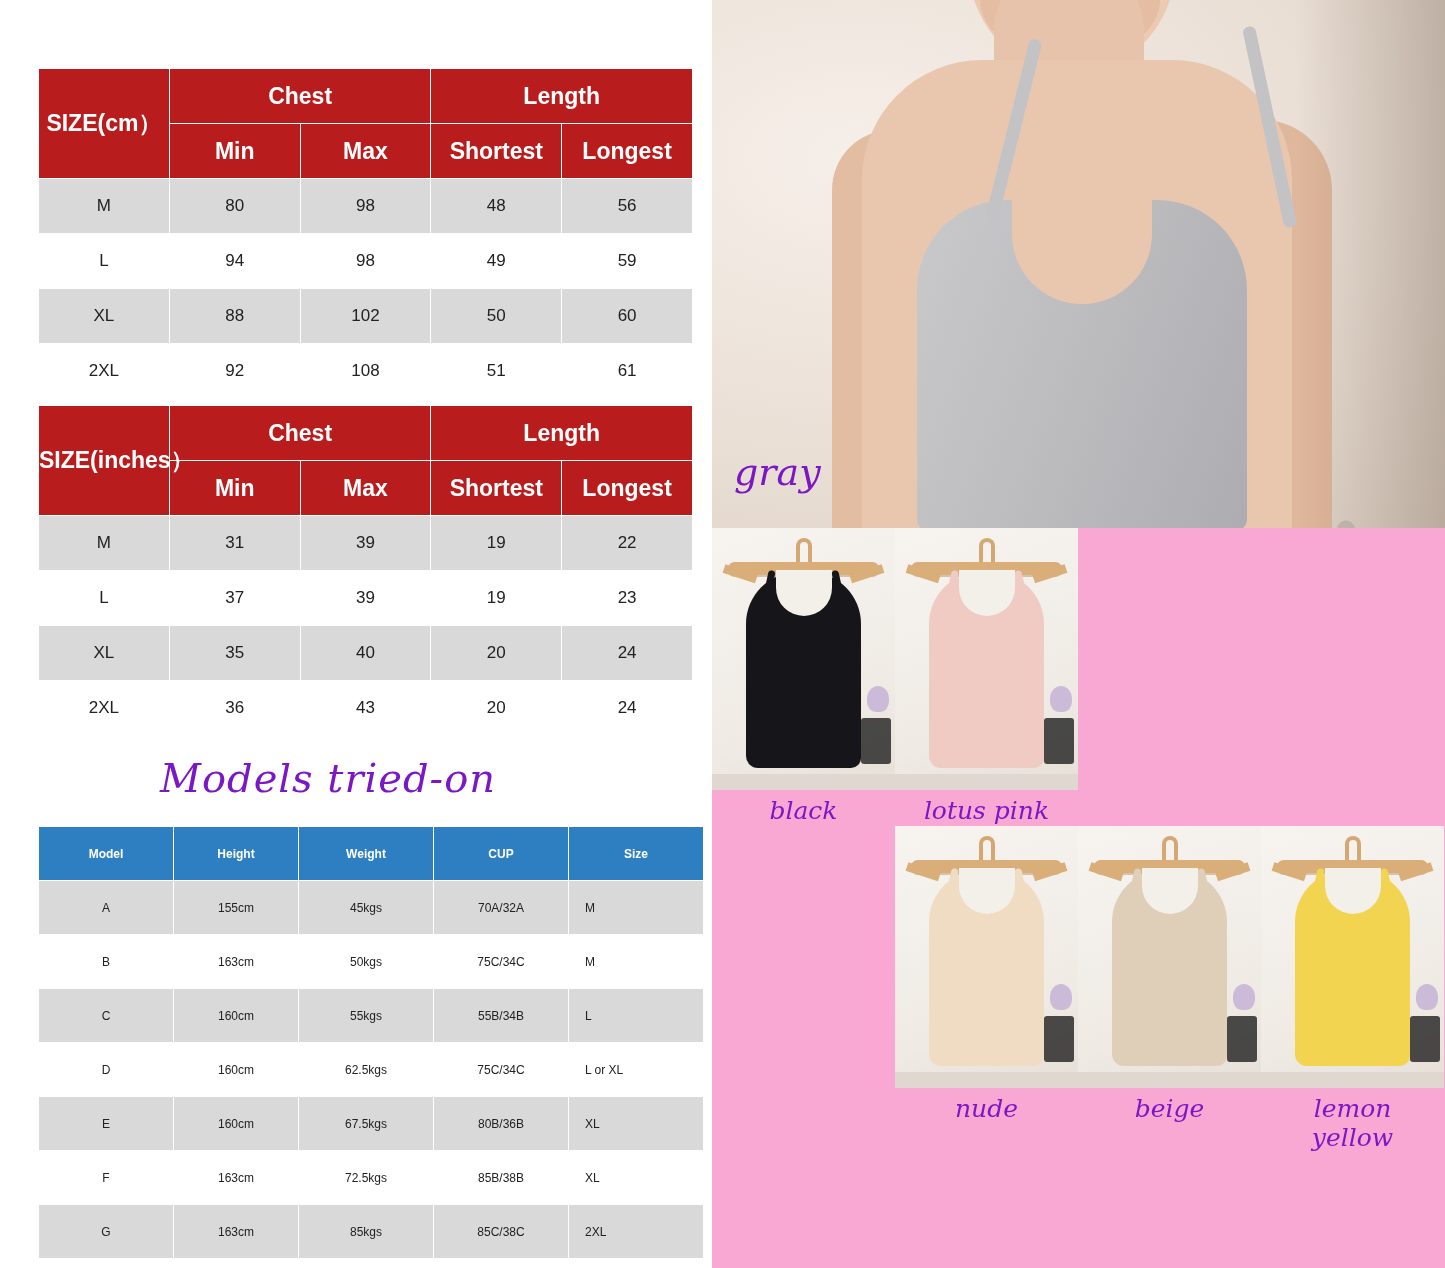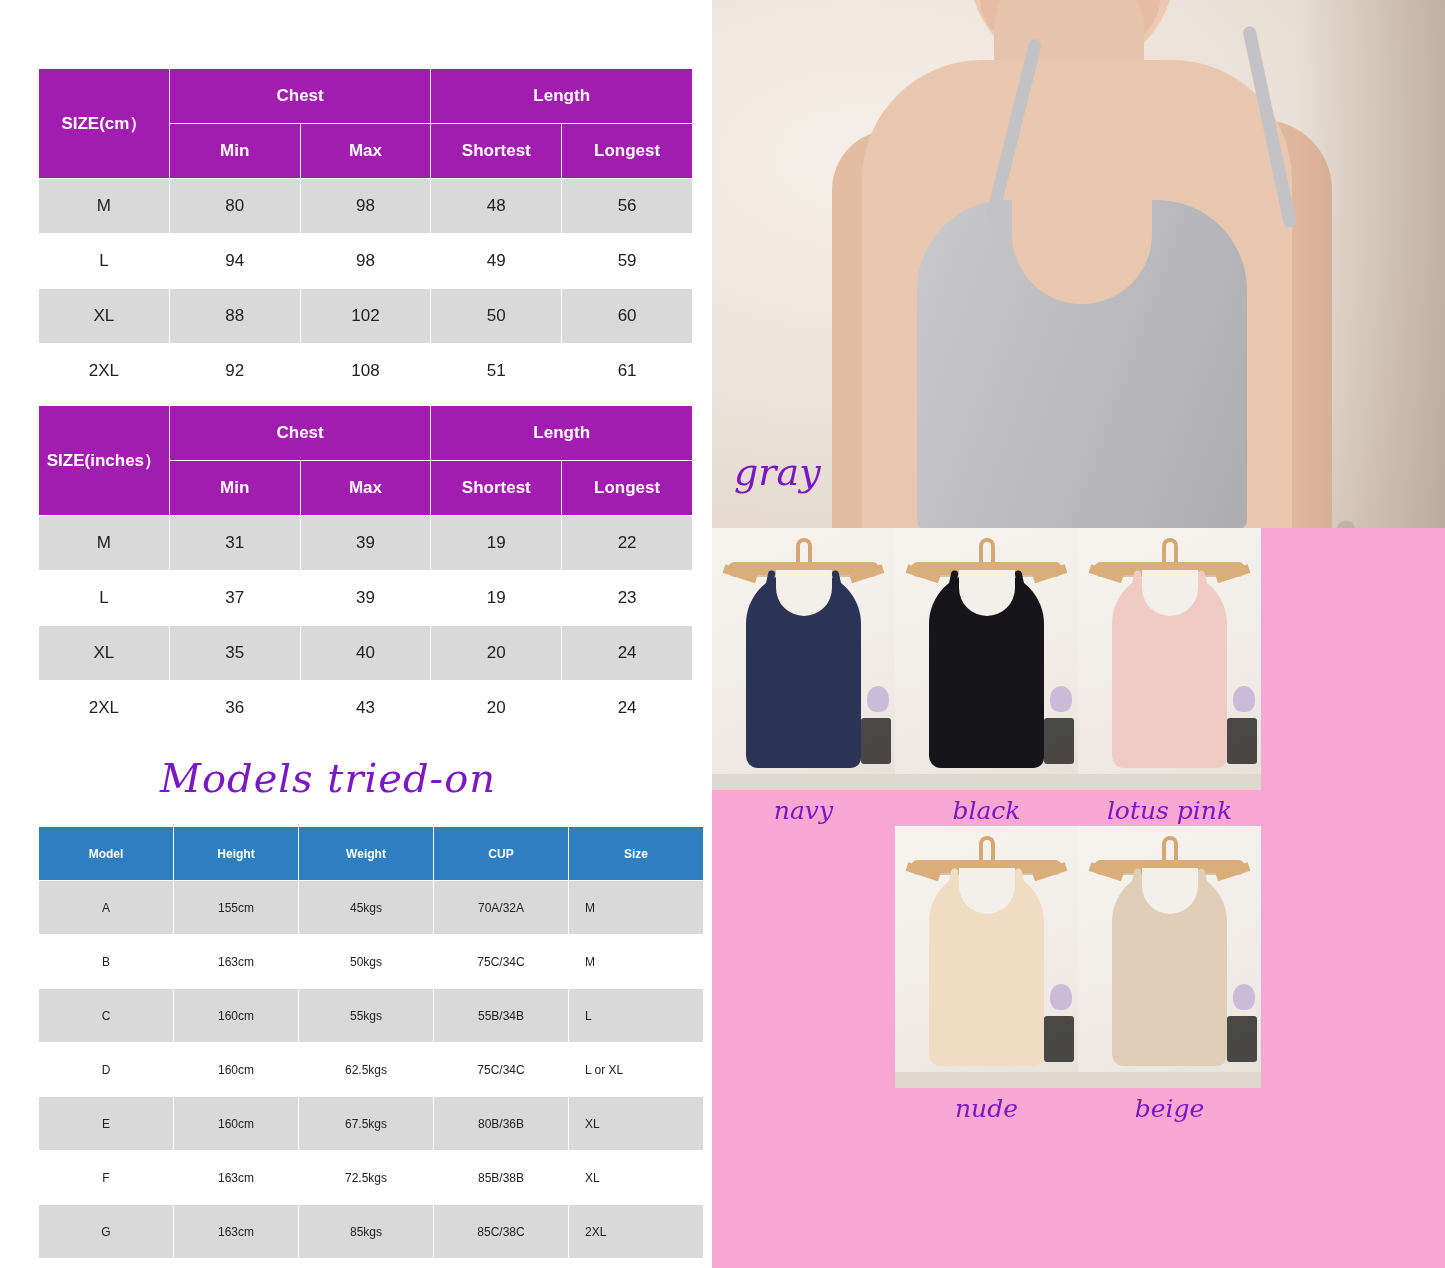--- a/index.html
+++ b/index.html
@@ -51,24 +51,24 @@
   }
   table.sz th, table.sz td {
     border: 1px solid #ffffff;
     font-size: 17px;
     color: #222;
     text-align: center;
     height: 55px;
     padding: 0;
   }
   table.sz thead th {
-    background: #a21caf;
+    background: #b91c1c;
     color: #ffffff;
     font-weight: bold;
-    font-size: 17px;
+    font-size: 23px;
   }
   table.sz tbody tr.odd td { background: #d9d9d9; }
   table.sz tbody tr.even td { background: #ffffff; }
 
   
   #tbl-cm  { left: 38px; top: 68px; }
   #tbl-in  { left: 38px; top: 405px; }
   #tbl-models { left: 38px; top: 826px; width: 665px; }
 
   table.sz td.c-size { width: 162px; }
@@ -485,35 +485,20 @@
       <div class="strap l"></div>
       <div class="strap r"></div>
       <div class="shadow-r"></div>
       <div class="hero-label">gray</div>
     </div>
 
     <div class="grid">
 
       <div class="grid-row">
 
-        <div class="cell">
-          <div class="photo">
-            <div class="bg"></div>
-            <div class="hanger-hook"></div>
-            <div class="hanger-bar"></div>
-            <div class="garment" style="background:#2b3356"></div>
-            <div class="vneck" style="background:#f3efe9"></div>
-            <div class="strapA" style="background:#2b3356"></div>
-            <div class="strapB" style="background:#2b3356"></div>
-            <div class="deco"></div>
-            <div class="deco2"></div>
-            <div class="floor"></div>
-          </div>
-          <div class="swatch-label">navy</div>
-        </div>
 
 
         <div class="cell">
           <div class="photo">
             <div class="bg"></div>
             <div class="hanger-hook"></div>
             <div class="hanger-bar"></div>
             <div class="garment" style="background:#15151a"></div>
             <div class="vneck" style="background:#f3efe9"></div>
             <div class="strapA" style="background:#15151a"></div>
@@ -569,17 +554,33 @@
             <div class="vneck" style="background:#f3efe9"></div>
             <div class="strapA" style="background:#dfcfb8"></div>
             <div class="strapB" style="background:#dfcfb8"></div>
             <div class="deco"></div>
             <div class="deco2"></div>
             <div class="floor"></div>
           </div>
           <div class="swatch-label">beige</div>
         </div>
 
+        <div class="cell">
+          <div class="photo">
+            <div class="bg"></div>
+            <div class="hanger-hook"></div>
+            <div class="hanger-bar"></div>
+            <div class="garment" style="background:#f2d451"></div>
+            <div class="vneck" style="background:#f3efe9"></div>
+            <div class="strapA" style="background:#f2d451"></div>
+            <div class="strapB" style="background:#f2d451"></div>
+            <div class="deco"></div>
+            <div class="deco2"></div>
+            <div class="floor"></div>
+          </div>
+          <div class="swatch-label">lemon
+yellow</div>
+        </div>
       </div>
 
     </div>
   </div>
 </div>
 
 </body></html>

